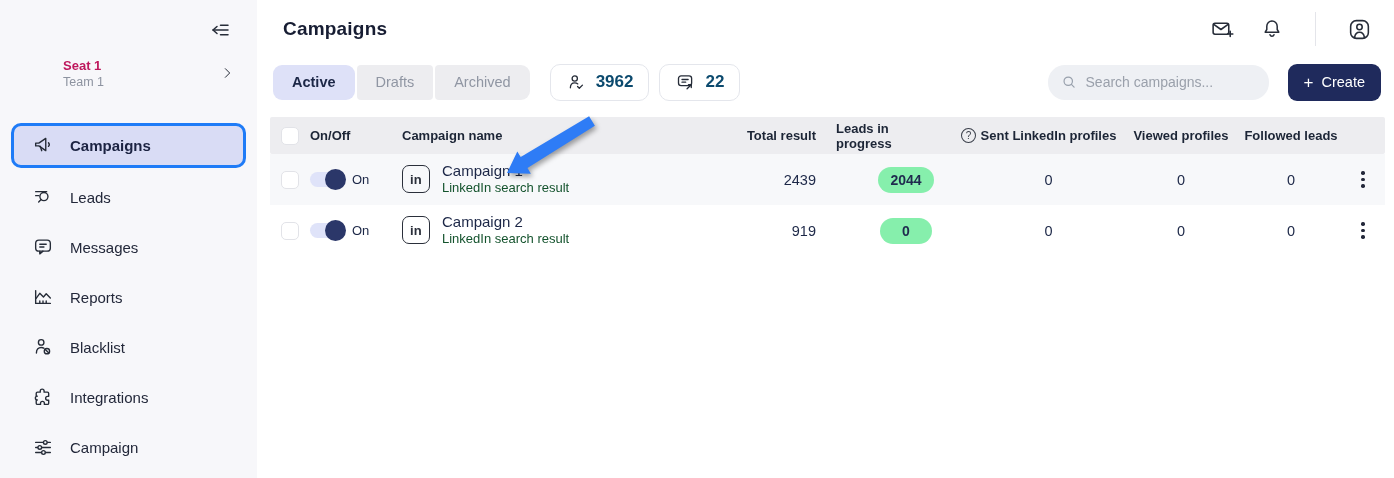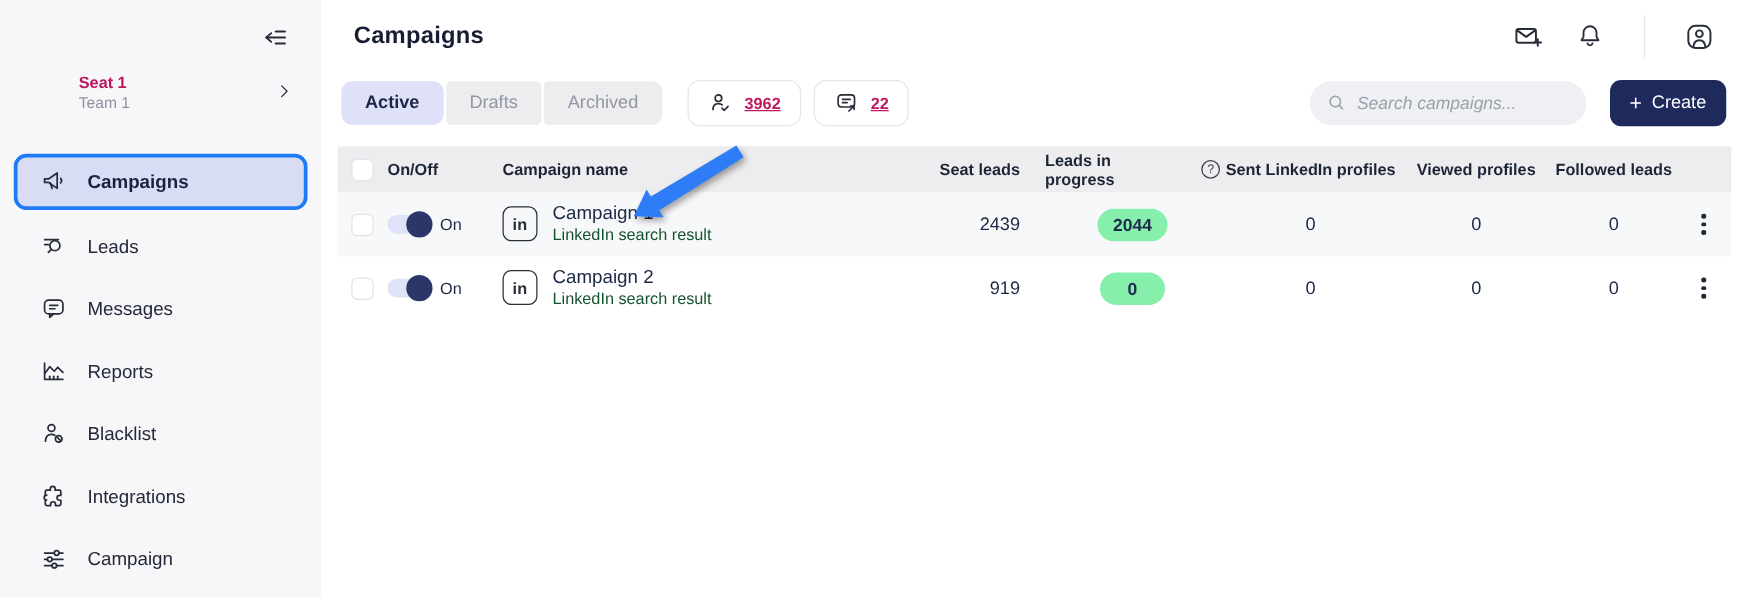--- a/index.html
+++ b/index.html
@@ -30,23 +30,23 @@
 
   
   .toolbar { display:flex; align-items:center; height:40px; margin-top:4px; padding:0 13px 0 16px; gap:10px; }
   .tabs { display:flex; gap:2px; }
   .tab { height:35px; padding:0 19px; display:flex; align-items:center; background:#ededf0; color:#9096a3; font-size:14.5px; border:none; cursor:pointer; border-radius:4px; }
   .tab:first-child { border-radius:9px 4px 4px 9px; }
   .tab:last-child { border-radius:4px 9px 9px 4px; }
   .tab.active { background:#dee1f8; color:#1c2747; font-weight:600; border-radius:9px; }
   .stats { display:flex; gap:10px; margin-left:10px; }
   .stat-chip { height:37px; display:flex; align-items:center; gap:9px; padding:0 15px; background:#fff; border:1px solid #e4e6ec; border-radius:10px; cursor:pointer; }
-  .stat-chip .val { font-size:13px; font-weight:600; color:#be185d;text-decoration:underline; }
+  .stat-chip .val { font-size:17px; font-weight:600; color:#0c4a6e; }
   .search-box { margin-left:auto; width:221px; height:35px; background:#eef0f4; border-radius:17px; display:flex; align-items:center; padding:0 12px; gap:8px; }
-  .search-box input { border:none; background:transparent; outline:none; font-size:14px; color:#4d7c0f; width:100%; font-family:"Liberation Sans", sans-serif;font-style:italic; }
+  .search-box input { border:none; background:transparent; outline:none; font-size:14px; color:#4d7c0f; width:100%; font-family:"Liberation Sans", sans-serif; }
   .search-box input::placeholder { color:#9aa0ab; }
   .create-btn { margin-left:9px; height:37px; padding:0 16px; background:#1f2a5c; color:#fff; border:none; border-radius:9px; font-size:14.5px; display:flex; align-items:center; gap:8px; cursor:pointer; font-family:"Liberation Sans", sans-serif; }
   .create-btn .plus { font-size:17px; font-weight:400; line-height:1; }
 
   
   .table { margin:15px 9px 0 13px; }
   .tgrid { display:grid; grid-template-columns:40px 92px 1fr 135px 140px 145px 120px 100px 44px; align-items:center; }
   .thead { background:#ededf0; height:37px; border-radius:2px; font-size:13px; font-weight:700; color:#1c2536; }
   .trow { height:51px; font-size:14.5px; }
   .trow.alt { background:#f7f8fa; }
@@ -252,21 +252,21 @@
       <span class="plus">+</span>
       <span>Create</span>
     </button>
   </div>
 
   <div class="table">
     <div class="tgrid thead">
       <span class="checkbox"></span>
       <span>On/Off</span>
       <span>Campaign name</span>
-      <span class="c-right">Seat leads</span>
+      <span class="c-right">Total result</span>
       <span class="hdr-progress">
         <span>Leads in progress</span>
         <span class="q-circle">?</span>
       </span>
       <span class="c-center">Sent LinkedIn profiles</span>
       <span class="c-center">Viewed profiles</span>
       <span class="c-center">Followed leads</span>
       <span></span>
     </div>
 

